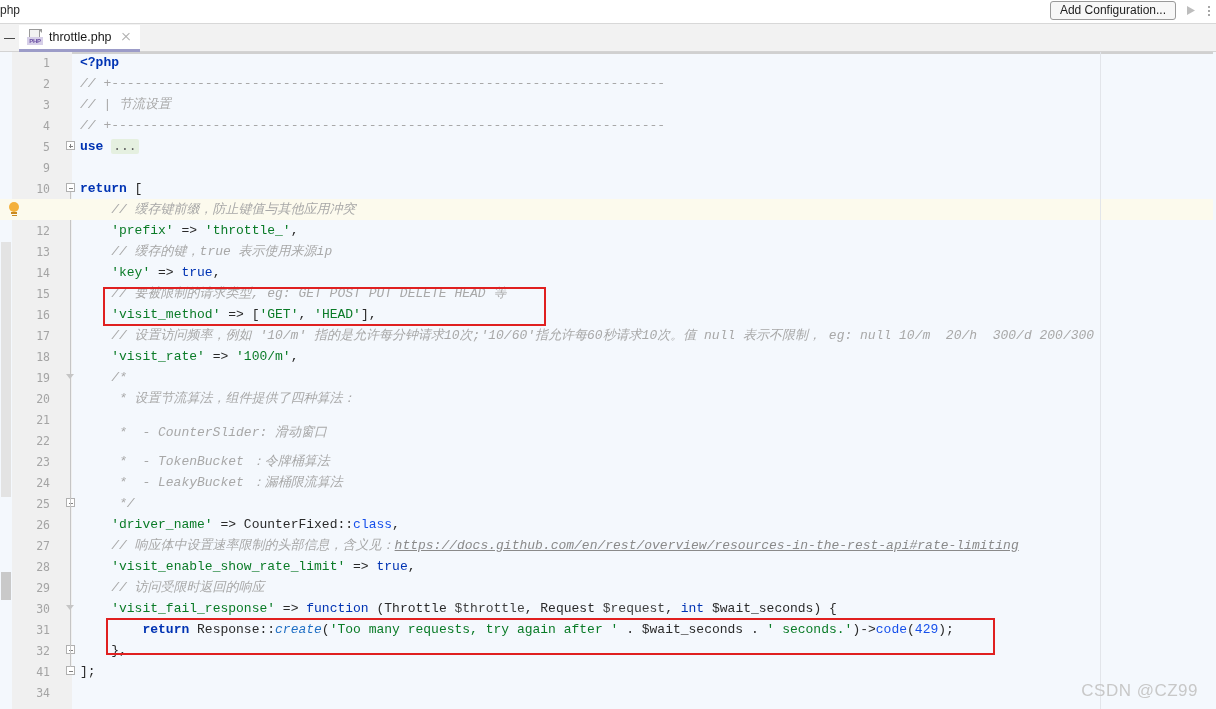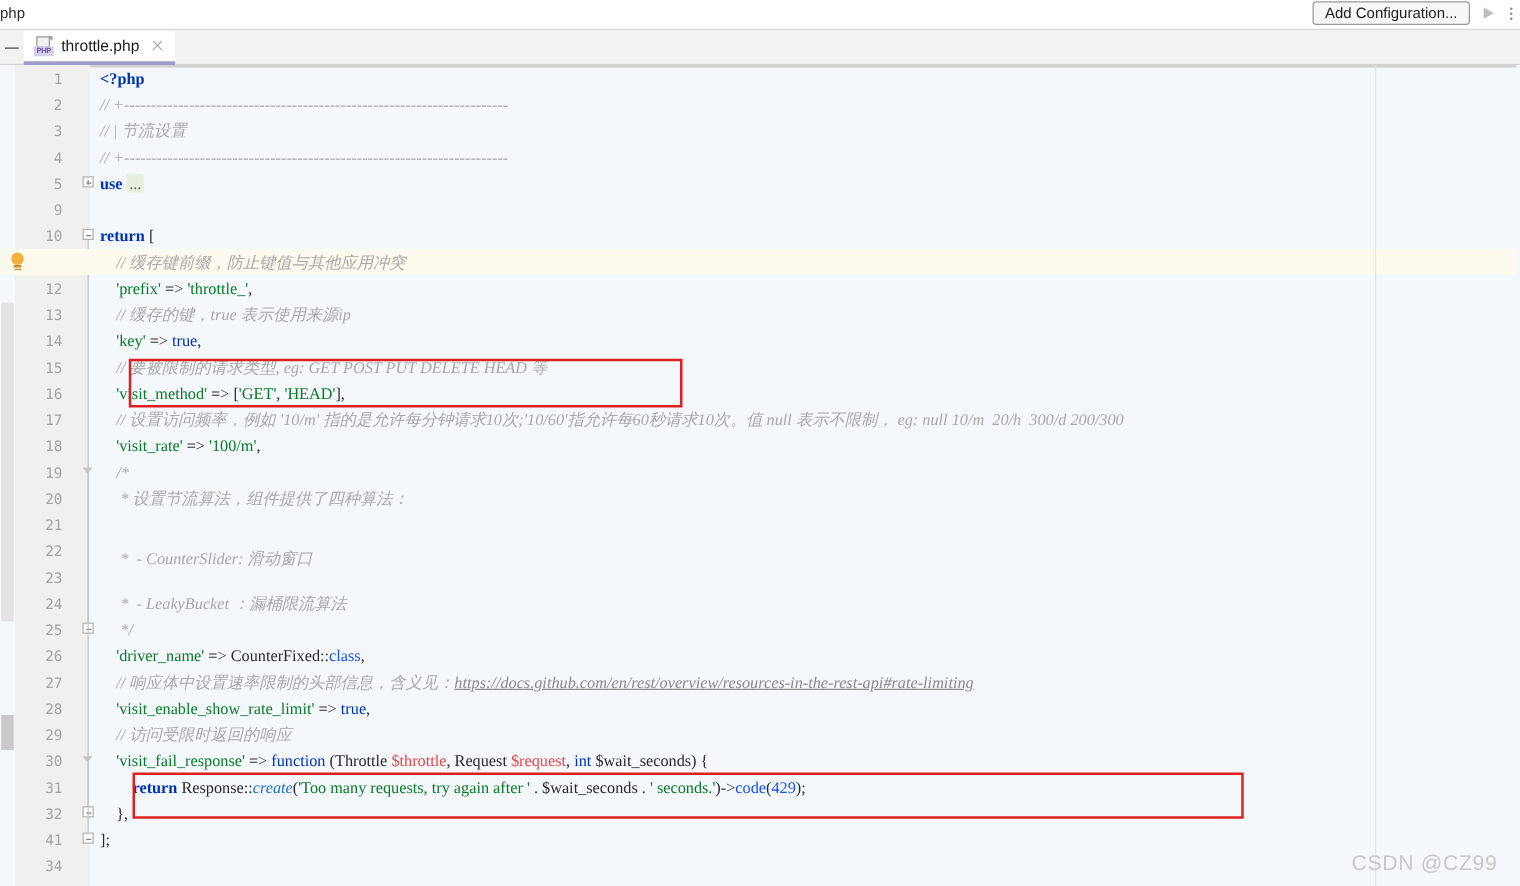--- a/index.html
+++ b/index.html
@@ -176,40 +176,40 @@
   }
 
   .code-area {
     position: absolute; left: 80px; top: 0;
     width: 1136px; height: 657px;
     background: transparent;
   }
   .line {
     position: absolute; left: 0; height: 21px; line-height: 21px;
     white-space: pre;
-    font-family: Liberation Serif, serif;
+    font-family: Liberation Mono, monospace;
     font-size: 13px;
     color: #2a2a2a;
   }
   .row-hl {
     position: absolute; left: 0; height: 21px;
   }
   .cur-line-hl { background: #fcfaed; }
   .margin-guide {
     position: absolute; top: 0; width: 1px; height: 657px; background: #e2e5ea;
   }
 
   
   .kw   { color: #0033b3; font-weight: 600; }
   .kw2  { color: #0033b3; }
   .str  { color: #0a7b27; }
   .num  { color: #1750eb; }
   .cmt  { color: #a8a8a8; font-style: italic; }
   .cls  { color: #2a2a2a; }
-  .var  { color: #ef4444; }
+  .var  { color: #404040; }
   .mth  { color: #1f6fc4; font-style: italic; }
   .fld  { color: #1750eb; }
   .pun  { color: #2a2a2a; }
   .fold-chip {
     background: #e5f0e0;
     color: #5c5c5c;
     border-radius: 2px;
     padding: 0 2px;
   }
   .link {
@@ -376,21 +376,22 @@
         </div>
         <div class="line" style="top: 168px;"><span class="pun">    </span><span class="str">'prefix'</span><span class="pun"> =&gt; </span><span class="str">'throttle_'</span><span class="pun">,</span></div>
         <div class="line" style="top: 189px;"><span class="cmt">    // 缓存的键，true 表示使用来源ip</span></div>
         <div class="line" style="top: 210px;"><span class="pun">    </span><span class="str">'key'</span><span class="pun"> =&gt; </span><span class="kw2">true</span><span class="pun">,</span></div>
         <div class="line" style="top: 231px;"><span class="cmt">    // 要被限制的请求类型, eg: GET POST PUT DELETE HEAD 等</span></div>
         <div class="line" style="top: 252px;"><span class="pun">    </span><span class="str">'visit_method'</span><span class="pun"> =&gt; </span><span class="pun">[</span><span class="str">'GET'</span><span class="pun">, </span><span class="str">'HEAD'</span><span class="pun">],</span></div>
         <div class="line" style="top: 273px;"><span class="cmt">    // 设置访问频率，例如 '10/m' 指的是允许每分钟请求10次;'10/60'指允许每60秒请求10次。值 null 表示不限制， eg: null 10/m  20/h  300/d 200/300</span></div>
         <div class="line" style="top: 294px;"><span class="pun">    </span><span class="str">'visit_rate'</span><span class="pun"> =&gt; </span><span class="str">'100/m'</span><span class="pun">,</span></div>
         <div class="line" style="top: 315px;"><span class="cmt">    /*</span></div>
         <div class="line" style="top: 336px;"><span class="cmt">     * 设置节流算法，组件提供了四种算法：</span></div>
-        <div class="line" style="top: 384px;"><span class="cmt">     *  - CounterSlider: 滑动窗口</span></div>
+        <div class="line" style="top: 370px;"><span class="cmt">     *  - CounterSlider: 滑动窗口</span></div>
+        <div class="line" style="top: 399px;"><span class="cmt">     *  - TokenBucket ：令牌桶算法</span></div>
         <div class="line" style="top: 420px;"><span class="cmt">     *  - LeakyBucket ：漏桶限流算法</span></div>
         <div class="line" style="top: 441px;"><span class="cmt">     */</span></div>
         <div class="line" style="top: 462px;"><span class="pun">    </span><span class="str">'driver_name'</span><span class="pun"> =&gt; </span><span class="cls">CounterFixed::</span><span class="fld">class</span><span class="pun">,</span></div>
         <div class="line" style="top: 483px;"><span class="cmt">    // 响应体中设置速率限制的头部信息，含义见：</span><span class="link">https://docs.github.com/en/rest/overview/resources-in-the-rest-api#rate-limiting</span></div>
         <div class="line" style="top: 504px;"><span class="pun">    </span><span class="str">'visit_enable_show_rate_limit'</span><span class="pun"> =&gt; </span><span class="kw2">true</span><span class="pun">,</span></div>
         <div class="line" style="top: 525px;"><span class="cmt">    // 访问受限时返回的响应</span></div>
         <div class="line" style="top: 546px;"><span class="pun">    </span><span class="str">'visit_fail_response'</span><span class="pun"> =&gt; </span><span class="kw2">function </span><span class="cls">(Throttle </span><span class="var">$throttle</span><span class="cls">, Request </span><span class="var">$request</span><span class="cls">, </span><span class="kw2">int</span><span class="cls"> $wait_seconds) {</span></div>
         <div class="line" style="top: 567px;"><span class="pun">        </span><span class="kw">return </span><span class="cls">Response::</span><span class="mth">create</span><span class="pun">(</span><span class="str">'Too many requests, try again after '</span><span class="pun"> . $wait_seconds . </span><span class="str">' seconds.'</span><span class="pun">)-&gt;</span><span class="fld">code</span><span class="pun">(</span><span class="num">429</span><span class="pun">);</span></div>
         <div class="line" style="top: 588px;"><span class="pun">    },</span></div>
         <div class="line" style="top: 609px;"><span class="pun">];</span></div>

